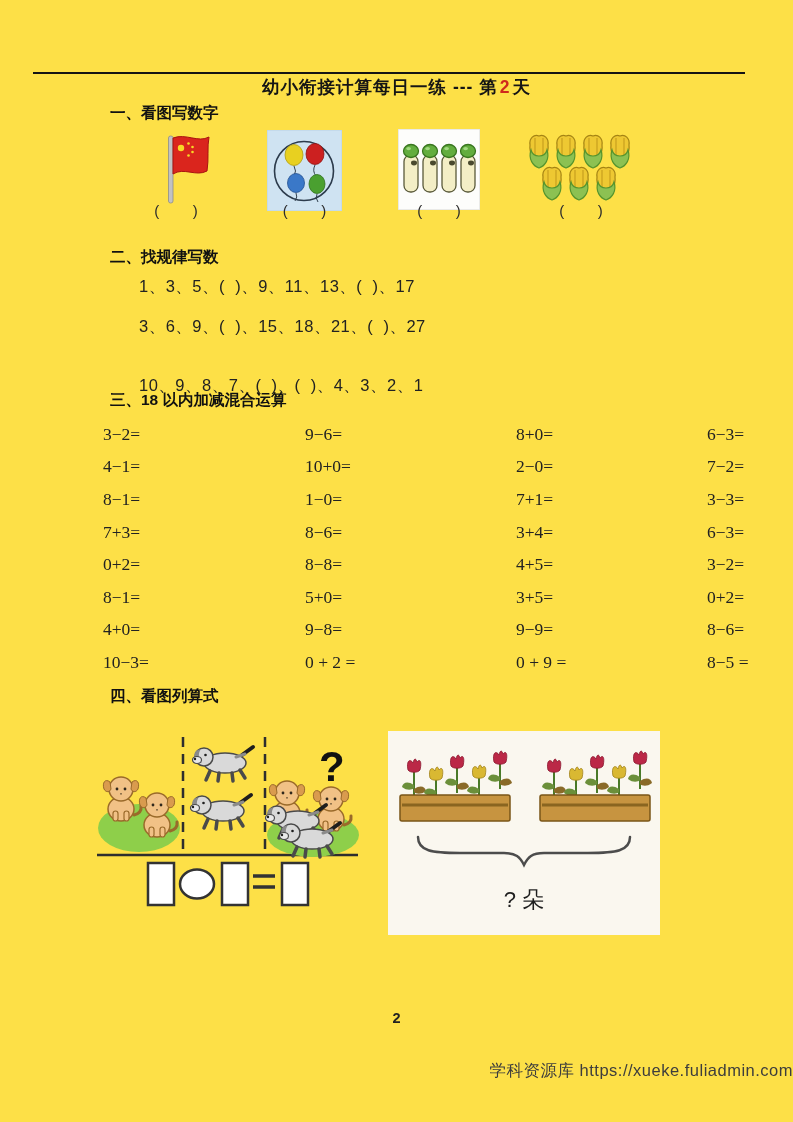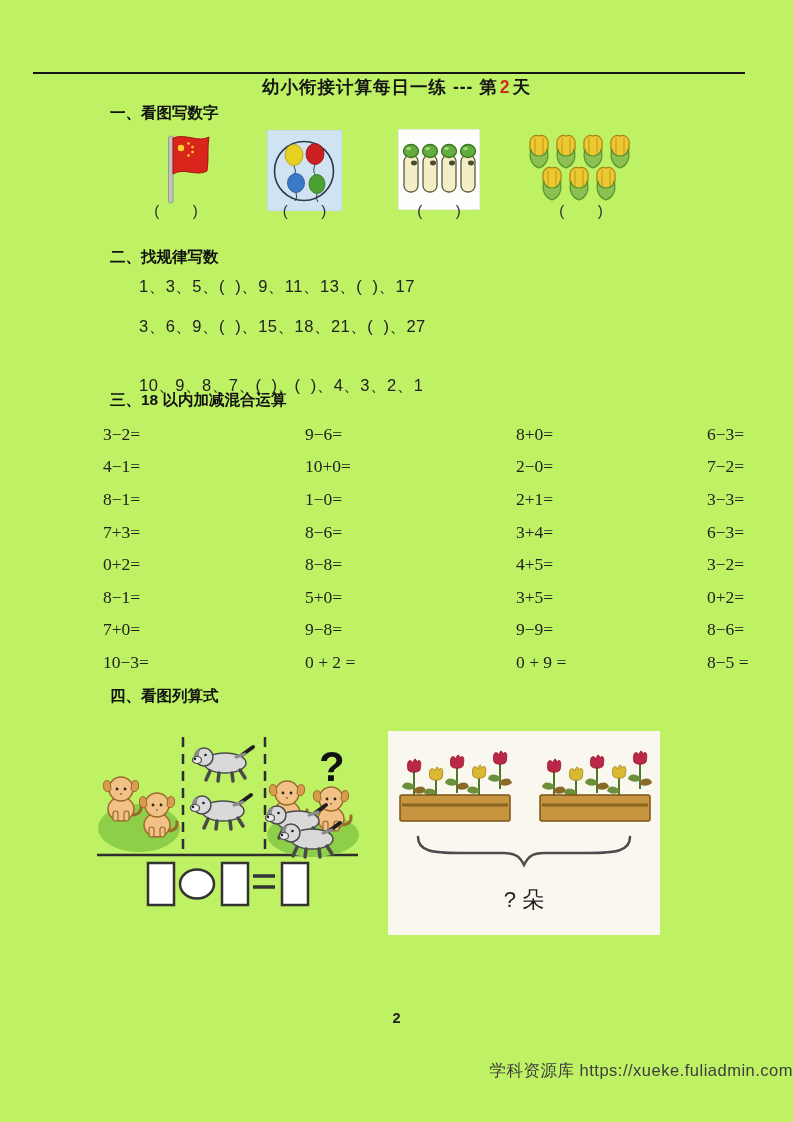--- a/index.html
+++ b/index.html
@@ -1,17 +1,17 @@
 <!DOCTYPE html>
 <html><head>
 <meta charset="utf-8">
 <style>
   html,body{margin:0;padding:0;background:#ffffff;}
   .page{
-    position:relative;width:793px;height:1122px;margin:0 auto;background:#bef264;
+    position:relative;width:793px;height:1122px;margin:0 auto;background:#fde047;
     font-family:"Liberation Sans", sans-serif;color:#1c1c1c;overflow:hidden;
   }
   .rule-top{position:absolute;left:33px;top:72px;width:712px;border-top:2.5px solid #141414;}
   .doc-title{position:absolute;left:0;top:75px;width:793px;text-align:center;
     font-size:17.5px;font-weight:bold;letter-spacing:1px;color:#151515;white-space:pre;}
   .doc-title .day{color:#cf2a1c;padding:0 2px;}
   .sec-heading{position:absolute;left:110px;font-size:15.5px;font-weight:bold;color:#111;white-space:pre;}
   .fig{position:absolute;}
   .cap{position:absolute;font-size:15px;color:#2c2c2c;white-space:pre;text-align:center;}
   .seq{position:absolute;left:139px;font-size:16.5px;color:#222;white-space:pre;letter-spacing:0.5px;}
@@ -118,21 +118,21 @@
     </div>
     <div class="row">
       <span class="cell">4−1=</span>
       <span class="cell">10+0=</span>
       <span class="cell">2−0=</span>
       <span class="cell">7−2=</span>
     </div>
     <div class="row">
       <span class="cell">8−1=</span>
       <span class="cell">1−0=</span>
-      <span class="cell">2+1=</span>
+      <span class="cell">7+1=</span>
       <span class="cell">3−3=</span>
     </div>
     <div class="row">
       <span class="cell">7+3=</span>
       <span class="cell">8−6=</span>
       <span class="cell">3+4=</span>
       <span class="cell">6−3=</span>
     </div>
     <div class="row">
       <span class="cell">0+2=</span>
@@ -140,21 +140,21 @@
       <span class="cell">4+5=</span>
       <span class="cell">3−2=</span>
     </div>
     <div class="row">
       <span class="cell">8−1=</span>
       <span class="cell">5+0=</span>
       <span class="cell">3+5=</span>
       <span class="cell">0+2=</span>
     </div>
     <div class="row">
-      <span class="cell">7+0=</span>
+      <span class="cell">4+0=</span>
       <span class="cell">9−8=</span>
       <span class="cell">9−9=</span>
       <span class="cell">8−6=</span>
     </div>
     <div class="row">
       <span class="cell">10−3=</span>
       <span class="cell">0 + 2 =</span>
       <span class="cell">0 + 9 =</span>
       <span class="cell">8−5 =</span>
     </div>

